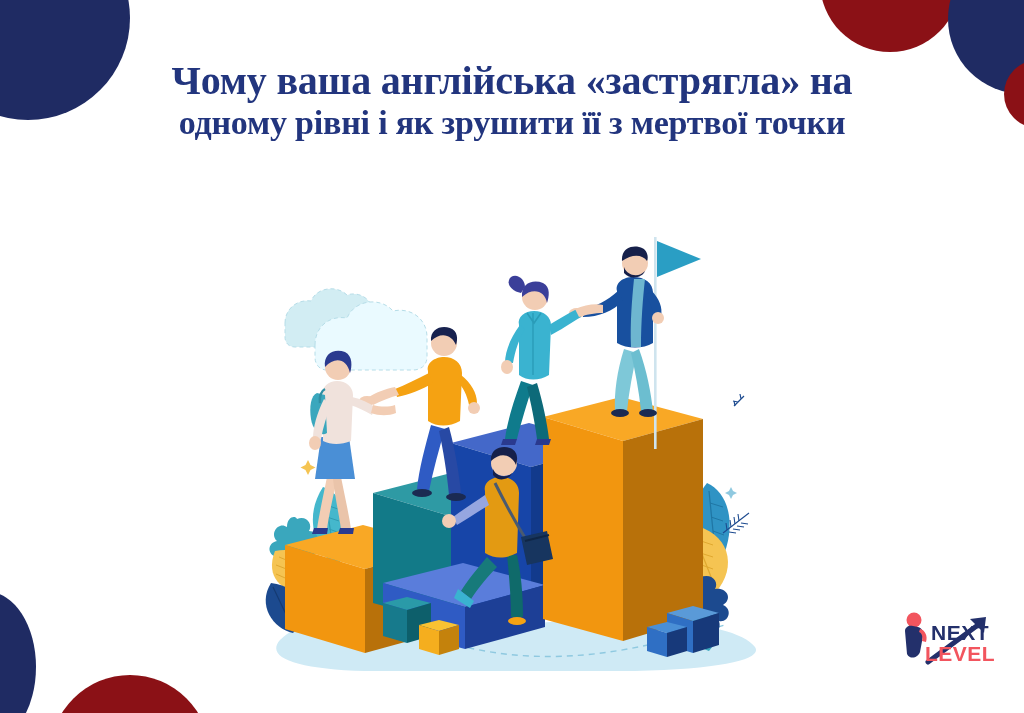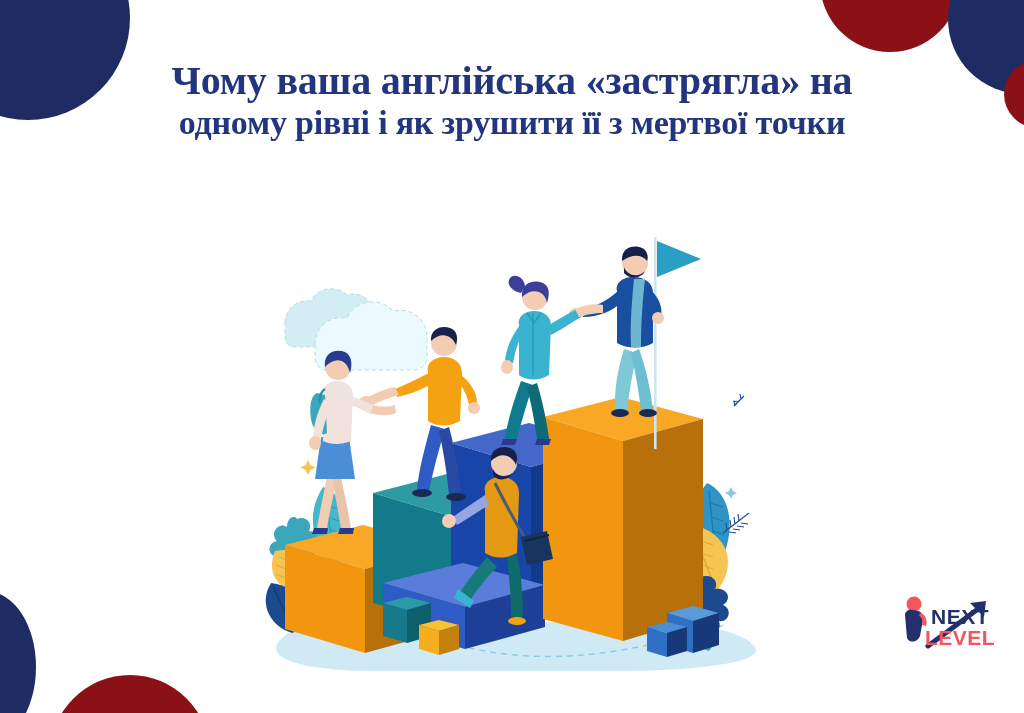--- a/index.html
+++ b/index.html
@@ -46,21 +46,21 @@
     letter-spacing:-0.2px;
     white-space:nowrap;
   }
   .title-line.l2 { font-size:34px; }
 
   
   .illo { position:absolute; left:255px; top:225px; width:530px; height:450px; }
   .illo svg { display:block; width:530px; height:450px; }
 
   
-  .logo { position:absolute; left:896px; top:592px; width:116px; height:66px; }
+  .logo { position:absolute; left:896px; top:608px; width:116px; height:66px; }
   .logo svg { display:block; width:116px; height:66px; }
 </style>
 </head>
 <body>
 
 <div id="stage">
 
   <div class="circle c-tl"></div>
   <div class="circle c-tr-red"></div>
   <div class="circle c-tr-navy"></div>

